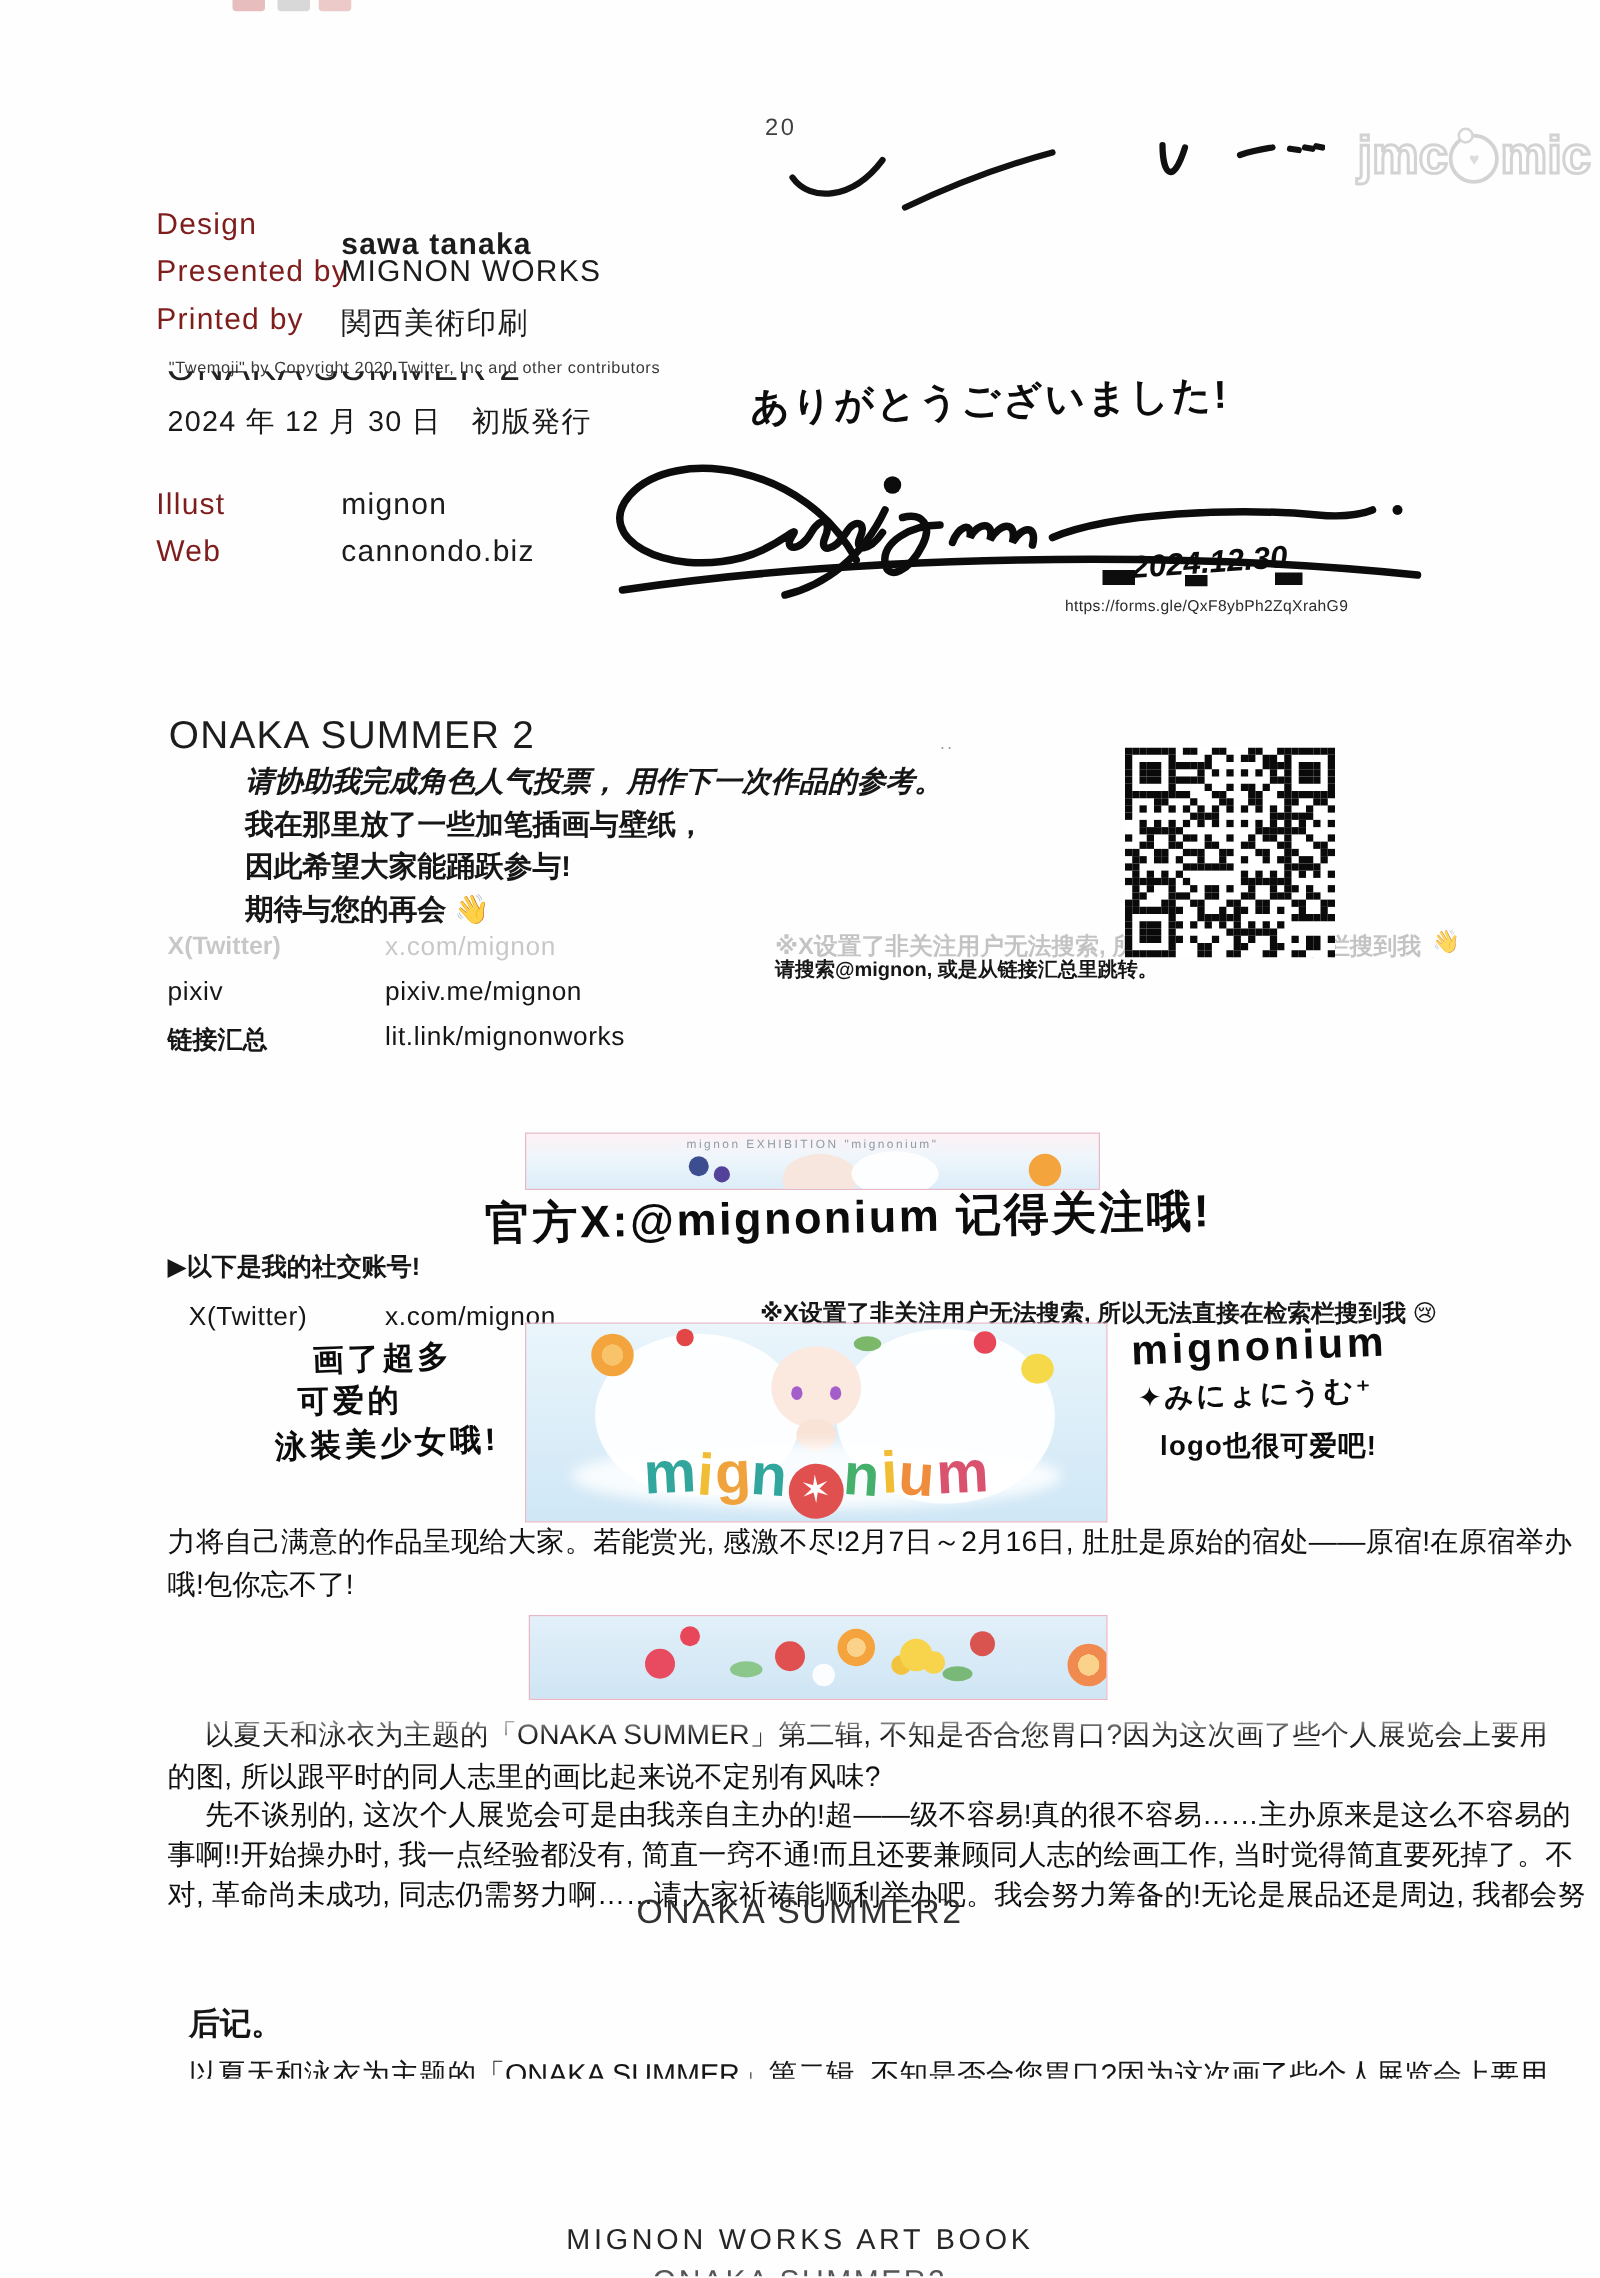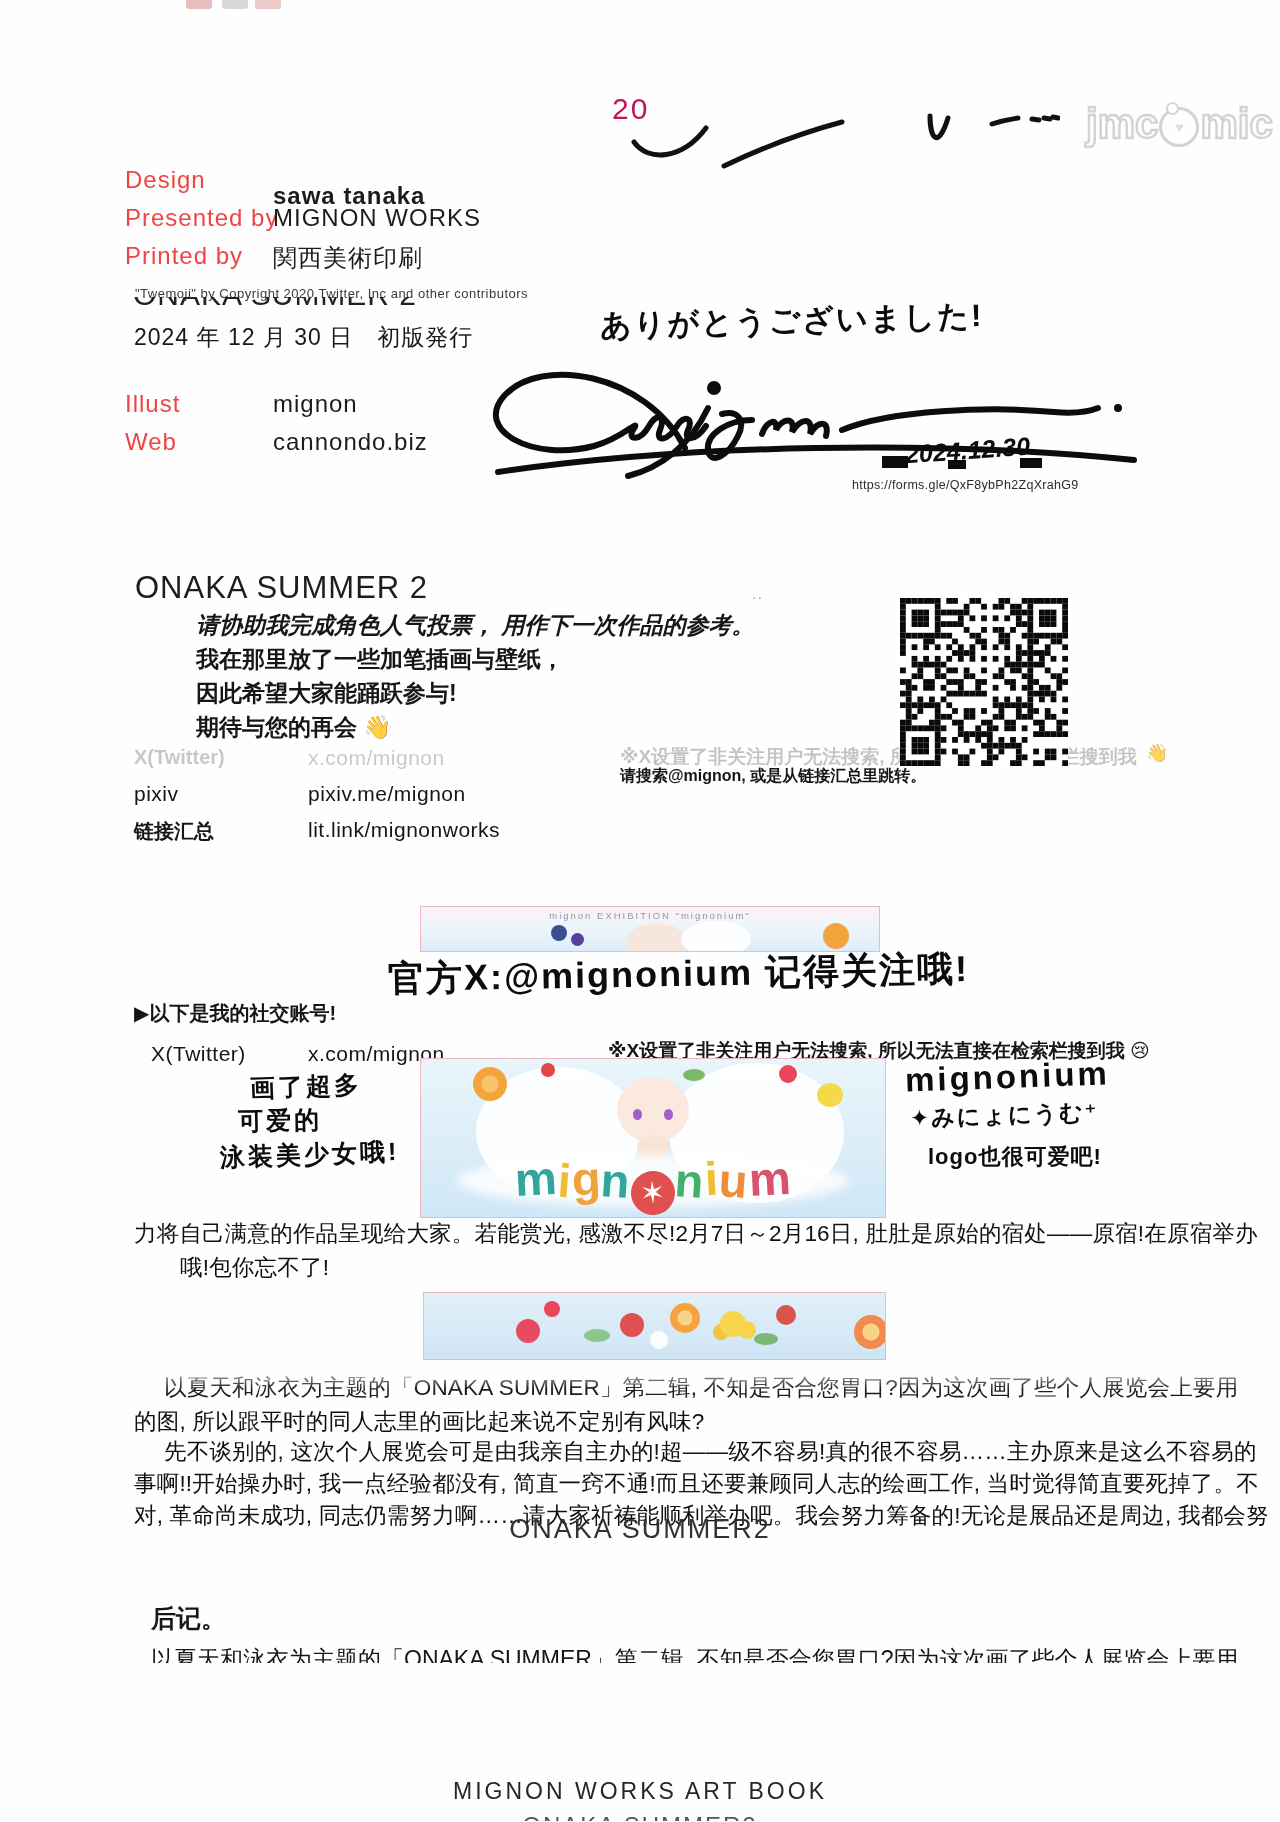--- a/index.html
+++ b/index.html
@@ -5,33 +5,33 @@
   html,body{margin:0;padding:0;}
   body{width:1280px;height:1822px;position:relative;overflow:hidden;background:#fefefe;
        font-family:"Liberation Sans","DejaVu Sans",sans-serif;color:#161616;}
   .abs{position:absolute;}
   .nowrap{white-space:nowrap;}
 
   
   .topmark{width:26px;height:18px;border-radius:3px;top:-9px;}
 
   
-  .pagenum{font-size:30px;letter-spacing:2px;color:#be185d;text-align:center;}
+  .pagenum{font-size:19px;letter-spacing:2px;color:#404040;text-align:center;}
 
   
   .wm{top:100px;left:1086px;display:flex;align-items:center;font-weight:800;
       font-size:42px;color:#ffffff;-webkit-text-stroke:2.4px #d3d3d3;letter-spacing:0px;}
   .wm .o{width:34px;height:34px;border:3px solid #d3d3d3;border-radius:50%;
          display:flex;align-items:center;justify-content:center;margin:6px 1px 0 1px;
          -webkit-text-stroke:0;color:#dcdcdc;font-size:14px;position:relative;}
   .wm .o:before{content:"";position:absolute;top:-8px;left:4px;width:9px;height:9px;
          border:2.5px solid #d6d6d6;border-radius:50%;background:#fff;}
 
   
-  .cred-label{font-size:24px;color:#ef4444;letter-spacing:1px;font-weight:400;}
+  .cred-label{font-size:24px;color:#7f1d1d;letter-spacing:1px;font-weight:400;}
   .cred-value{font-size:24px;color:#1c1c1c;letter-spacing:1px;font-weight:400;}
   .twemoji{font-size:13px;color:#3a3a3a;letter-spacing:.5px;}
   .cliptitle{height:13px;overflow:hidden;width:420px;}
   .cliptitle span{display:block;font-size:30px;letter-spacing:1px;margin-top:-19px;color:#222;}
   .edition{font-size:23px;letter-spacing:1px;color:#191919;}
 
   
   .hand{font-weight:700;color:#0c0c0c;}
   .thanks{font-size:31px;letter-spacing:2px;transform:rotate(-1.5deg);}
   .sigdate{font-size:25px;transform:rotate(-4deg);font-style:italic;}
@@ -628,21 +628,21 @@
   <div class="blob" style="left:262px;top:10px;width:22px;height:12px;background:#7cb86a;"></div>
   <div class="splash" style="left:36px;top:96px;width:392px;height:52px;"></div>
   <div class="logo-row"><span style="color: rgb(49, 166, 156);">m</span><span style="color: rgb(241, 189, 53);">i</span><span style="color: rgb(240, 163, 61);">g</span><span style="color: rgb(49, 166, 156);">n</span><span class="slice">✶</span><span style="color: rgb(69, 176, 107);">n</span><span style="color: rgb(241, 189, 53);">i</span><span style="color: rgb(239, 141, 60);">u</span><span style="color: rgb(217, 83, 111);">m</span></div>
 </div>
 
 <div class="abs hw-lat" style="left:905px;top:1058px;">mignonium</div>
 <div class="abs hand hw-kana" style="left:910px;top:1100px;">✦みにょにうむ⁺</div>
 <div class="abs hand hw-logo nowrap" style="left:928px;top:1142px;">logo也很可爱吧!</div>
 
 <div class="abs para" style="left:134px;top:1218px;">力将自己满意的作品呈现给大家。若能赏光, 感激不尽!2月7日～2月16日, 肚肚是原始的宿处——原宿!在原宿举办</div>
-<div class="abs para" style="left:134px;top:1252px;margin-left:46px;">哦!包你忘不了!</div>
+<div class="abs para" style="left:134px;top:1252px;">哦!包你忘不了!</div>
 
 <div class="abs banner b3" style="left:423px;top:1292px;width:461px;height:66px;">
   <div class="blob" style="left:92px;top:26px;width:24px;height:24px;background:#e84a5f;"></div>
   <div class="blob" style="left:120px;top:8px;width:16px;height:16px;background:#e8475a;"></div>
   <div class="blob" style="left:246px;top:10px;width:30px;height:30px;background:radial-gradient(circle,#fbd28a 35%,#f5a33c 36%);"></div>
   <div class="blob" style="left:478px;top:22px;width:34px;height:34px;background:radial-gradient(circle,#fbd28a 35%,#f08a4e 36%);left:430px;"></div>
   <div class="blob" style="left:296px;top:18px;width:26px;height:26px;background:#f7d44c;box-shadow:14px 6px 0 -4px #f7d44c,-12px 8px 0 -5px #f2c43e;"></div>
   <div class="blob" style="left:196px;top:20px;width:24px;height:24px;background:#e05050;"></div>
   <div class="blob" style="left:352px;top:12px;width:20px;height:20px;background:#d9534f;"></div>
   <div class="blob" style="left:160px;top:36px;width:26px;height:13px;background:#8bc78b;"></div>

